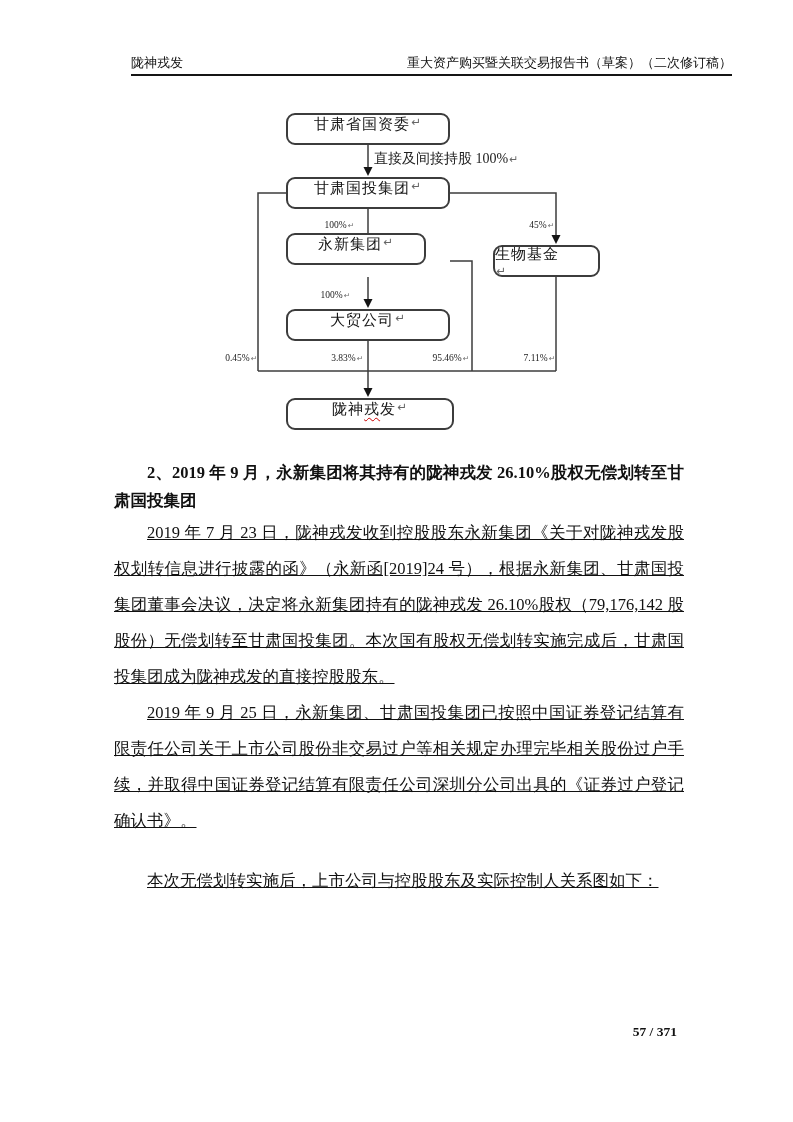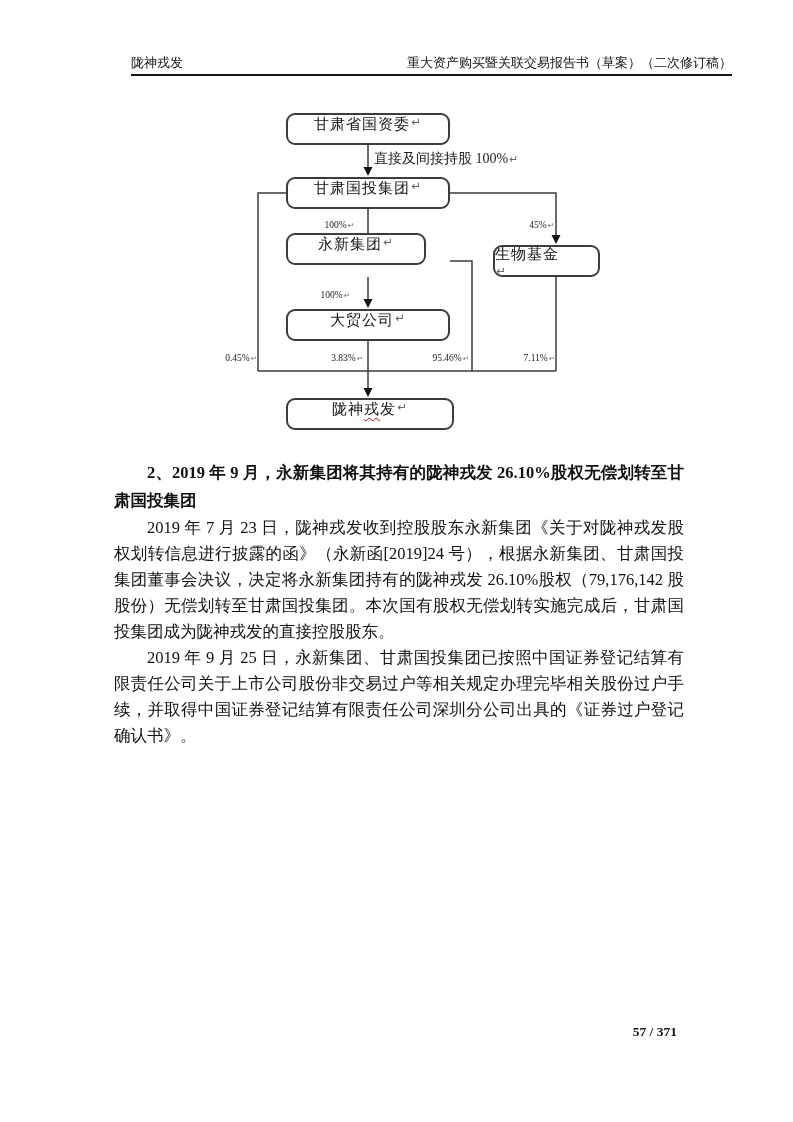--- a/index.html
+++ b/index.html
@@ -38,21 +38,21 @@
   
   .bodytxt{
     position:absolute;left:114px;top:459px;width:570px;
     text-align:justify;
   }
   .bodytxt p{margin:0;}
   .h2p{
     font-weight:bold;font-size:16.5px;line-height:28px;
     text-indent:33px;margin:0 0 20px 0;
   }
-  .par{font-size:16.5px;line-height:26px;text-indent:33px;}
+  .par{font-size:16.5px;line-height:36px;text-indent:33px;text-decoration:underline;}
   .par-gap{margin-top:24px !important;}
   
   .ftr{
     position:absolute;top:1024px;right:116px;
     font-weight:bold;font-size:13.5px;color:#111;
   }
 </style>
 </head>
 <body>
 
@@ -141,17 +141,18 @@
     </div>
     <div class="elabel num ralign" style="left:505px;top:247px;width:50px;">
       <span>7.11%</span><span class="pmark">↵</span>
     </div>
   </div>
 
   <div class="bodytxt">
     <p class="h2p">2、2019 年 9 月，永新集团将其持有的陇神戎发 26.10%股权无偿划转至甘肃国投集团</p>
     <p class="par">2019 年 7 月 23 日，陇神戎发收到控股股东永新集团《关于对陇神戎发股权划转信息进行披露的函》（永新函[2019]24 号），根据永新集团、甘肃国投集团董事会决议，决定将永新集团持有的陇神戎发 26.10%股权（79,176,142 股股份）无偿划转至甘肃国投集团。本次国有股权无偿划转实施完成后，甘肃国投集团成为陇神戎发的直接控股股东。</p>
     <p class="par">2019 年 9 月 25 日，永新集团、甘肃国投集团已按照中国证券登记结算有限责任公司关于上市公司股份非交易过户等相关规定办理完毕相关股份过户手续，并取得中国证券登记结算有限责任公司深圳分公司出具的《证券过户登记确认书》。</p>
+    <p class="par par-gap">本次无偿划转实施后，上市公司与控股股东及实际控制人关系图如下：</p>
   </div>
 
   <div class="ftr">57 / 371</div>
 
 </div>
 
 </body></html>

